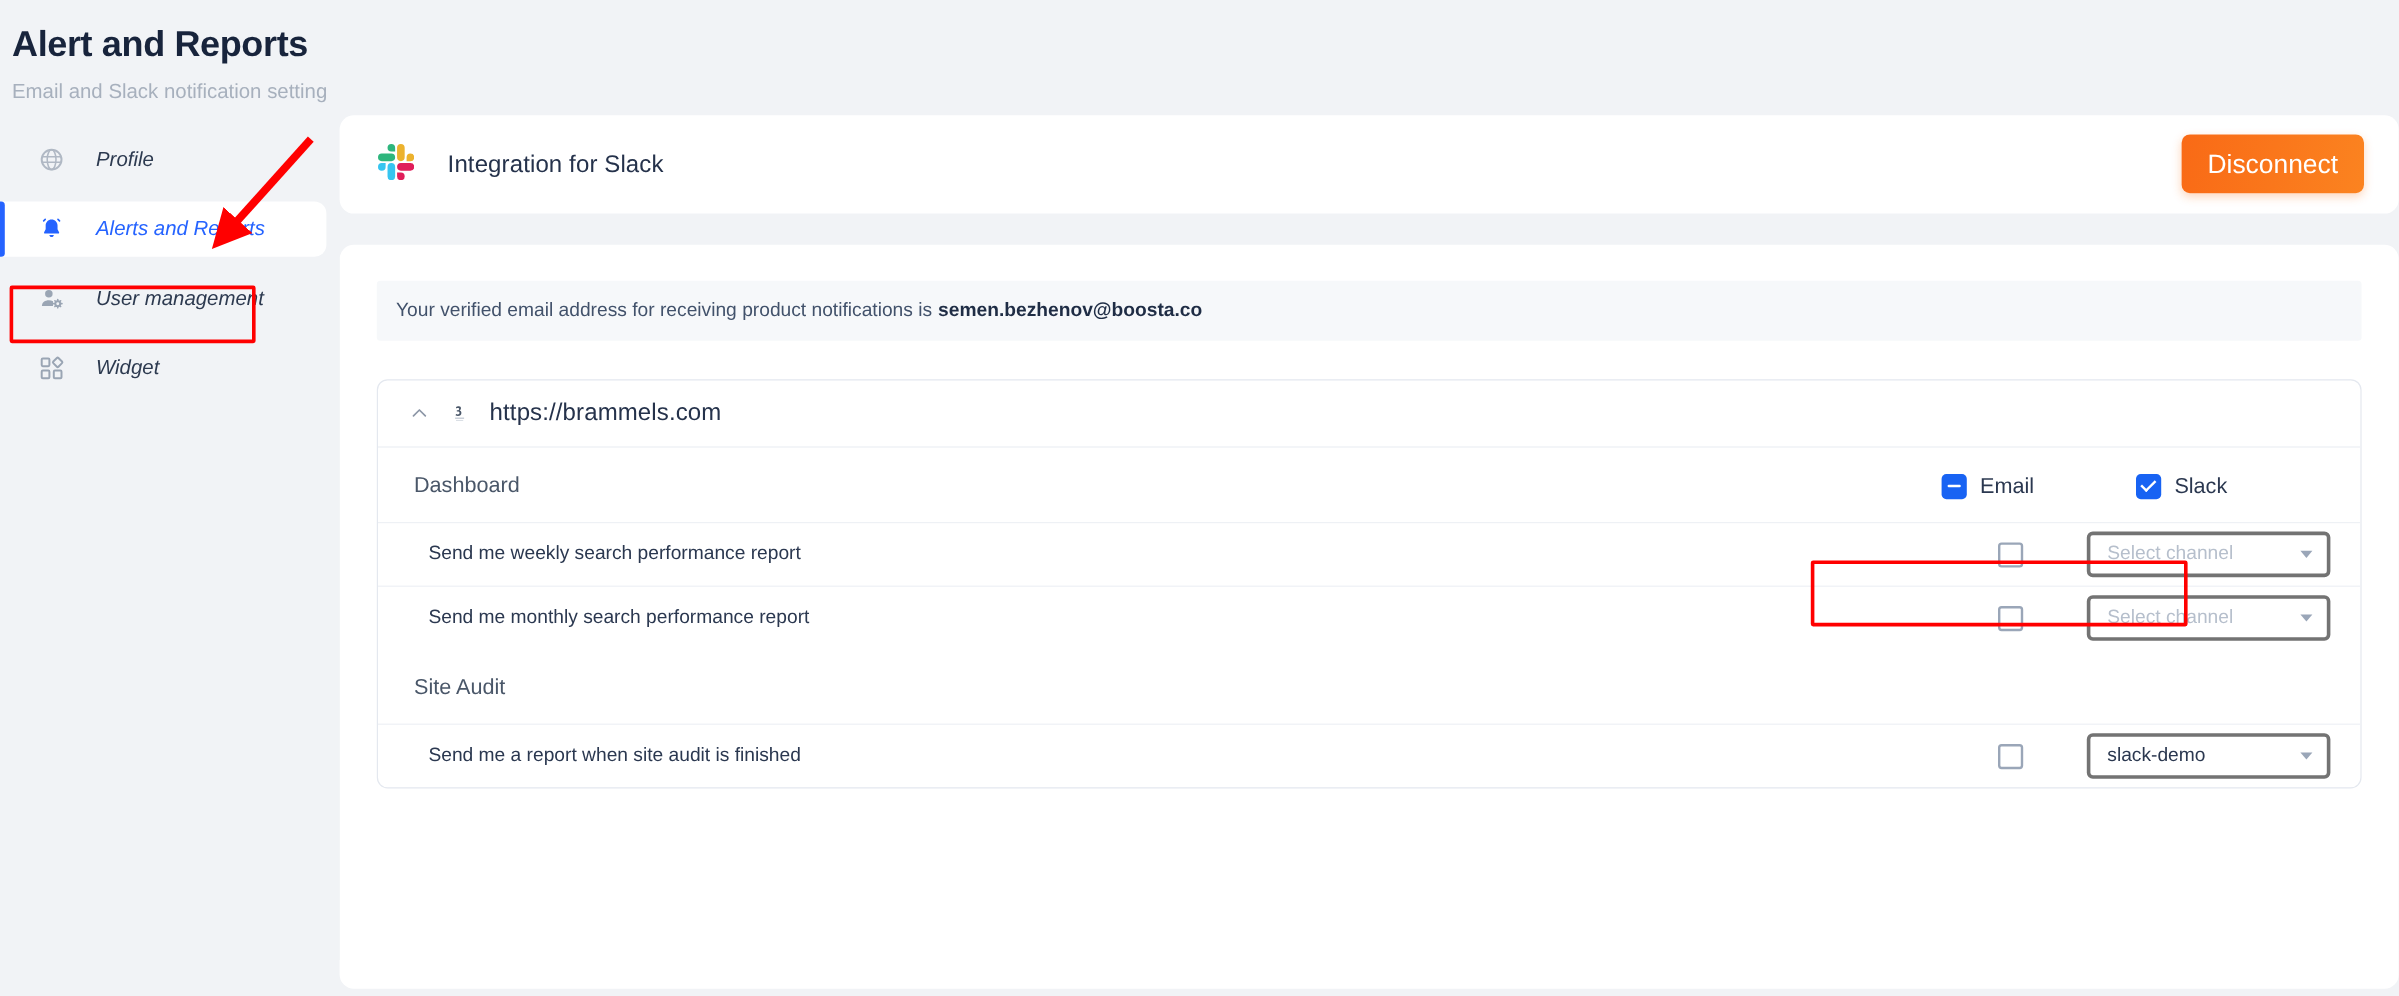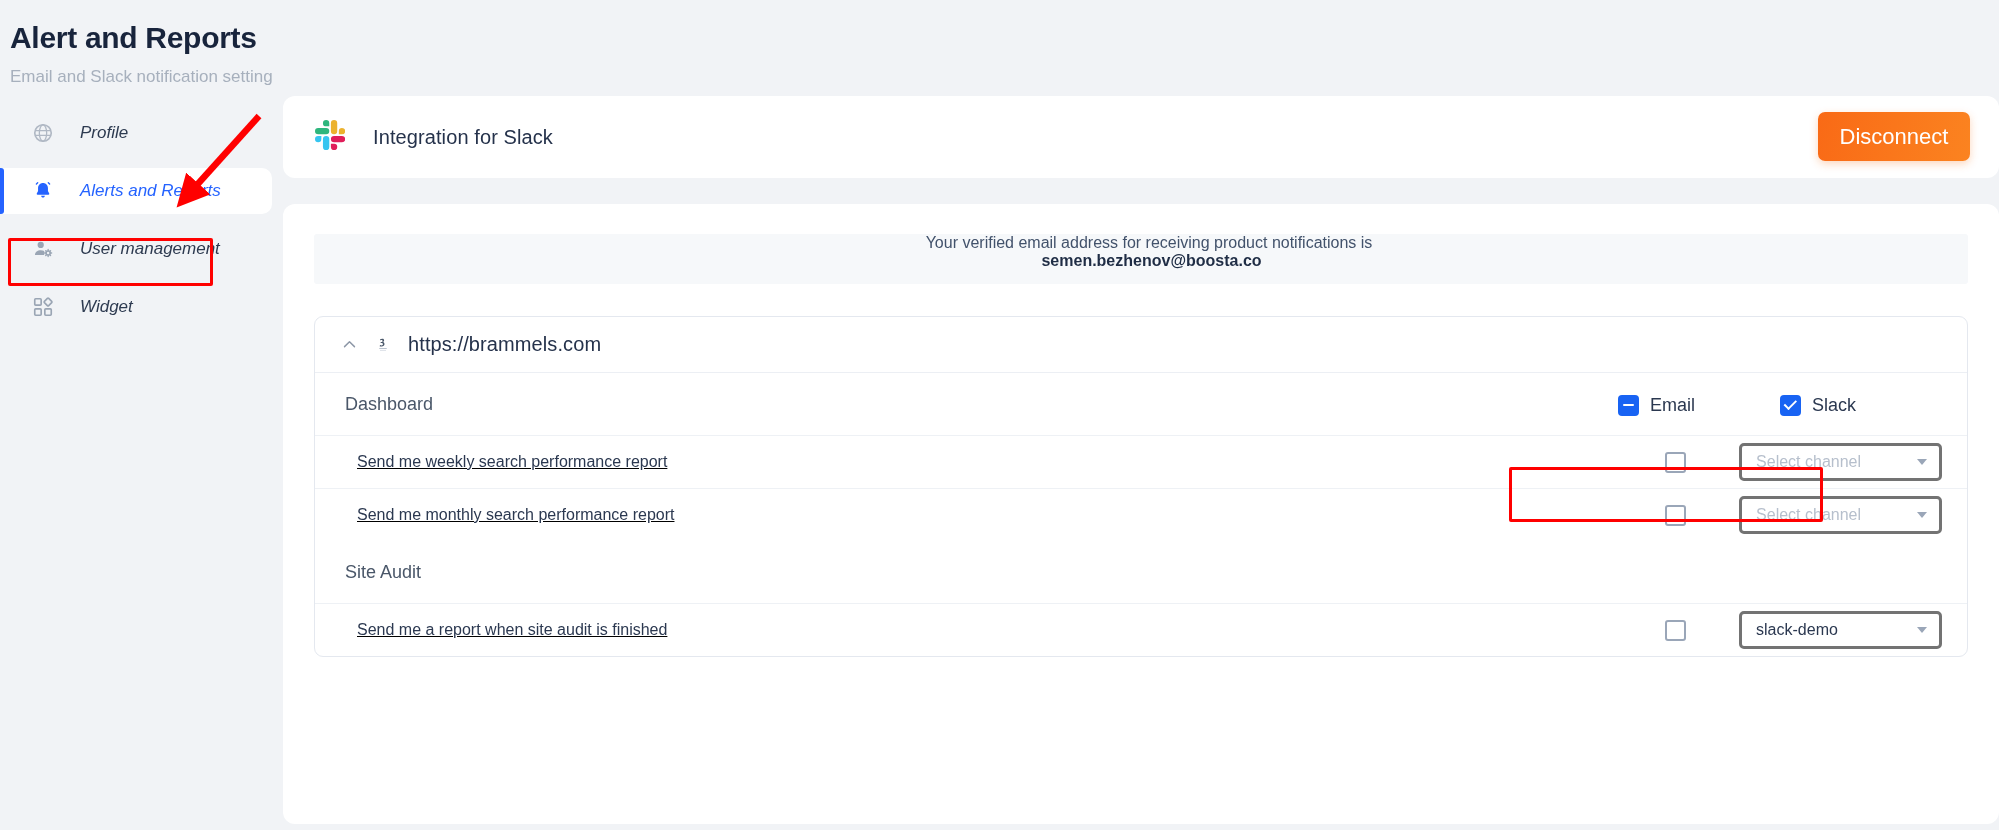--- a/index.html
+++ b/index.html
@@ -118,21 +118,20 @@
 
   #email-notice {
     background: #f6f8fa;
     height: 50px;
     display: flex;
     align-items: center;
     padding-left: 16px;
     font-size: 16px;
     color: #42526b;
     border-radius: 3px;
-    flex-direction: column;
   }
   #email-notice b { color: #1f2d45; font-weight: 700; margin-left: 5px; }
 
   #site-panel {
     margin-top: 32px;
     border: 1px solid #e4e8ef;
     border-radius: 9px;
     overflow: hidden;
   }
   #site-header {
@@ -208,21 +207,20 @@
   }
 
   
   .opt-row {
     display: flex;
     align-items: center;
     height: 53px;
     border-top: 1px solid #eef1f5;
     padding-left: 42px;
     position: relative;
-    text-decoration: underline;
   }
   .opt-label {
     font-size: 16px;
     color: #2b3850;
   }
   .row-controls {
     position: absolute;
     right: 25px;
     display: flex;
     align-items: center;

